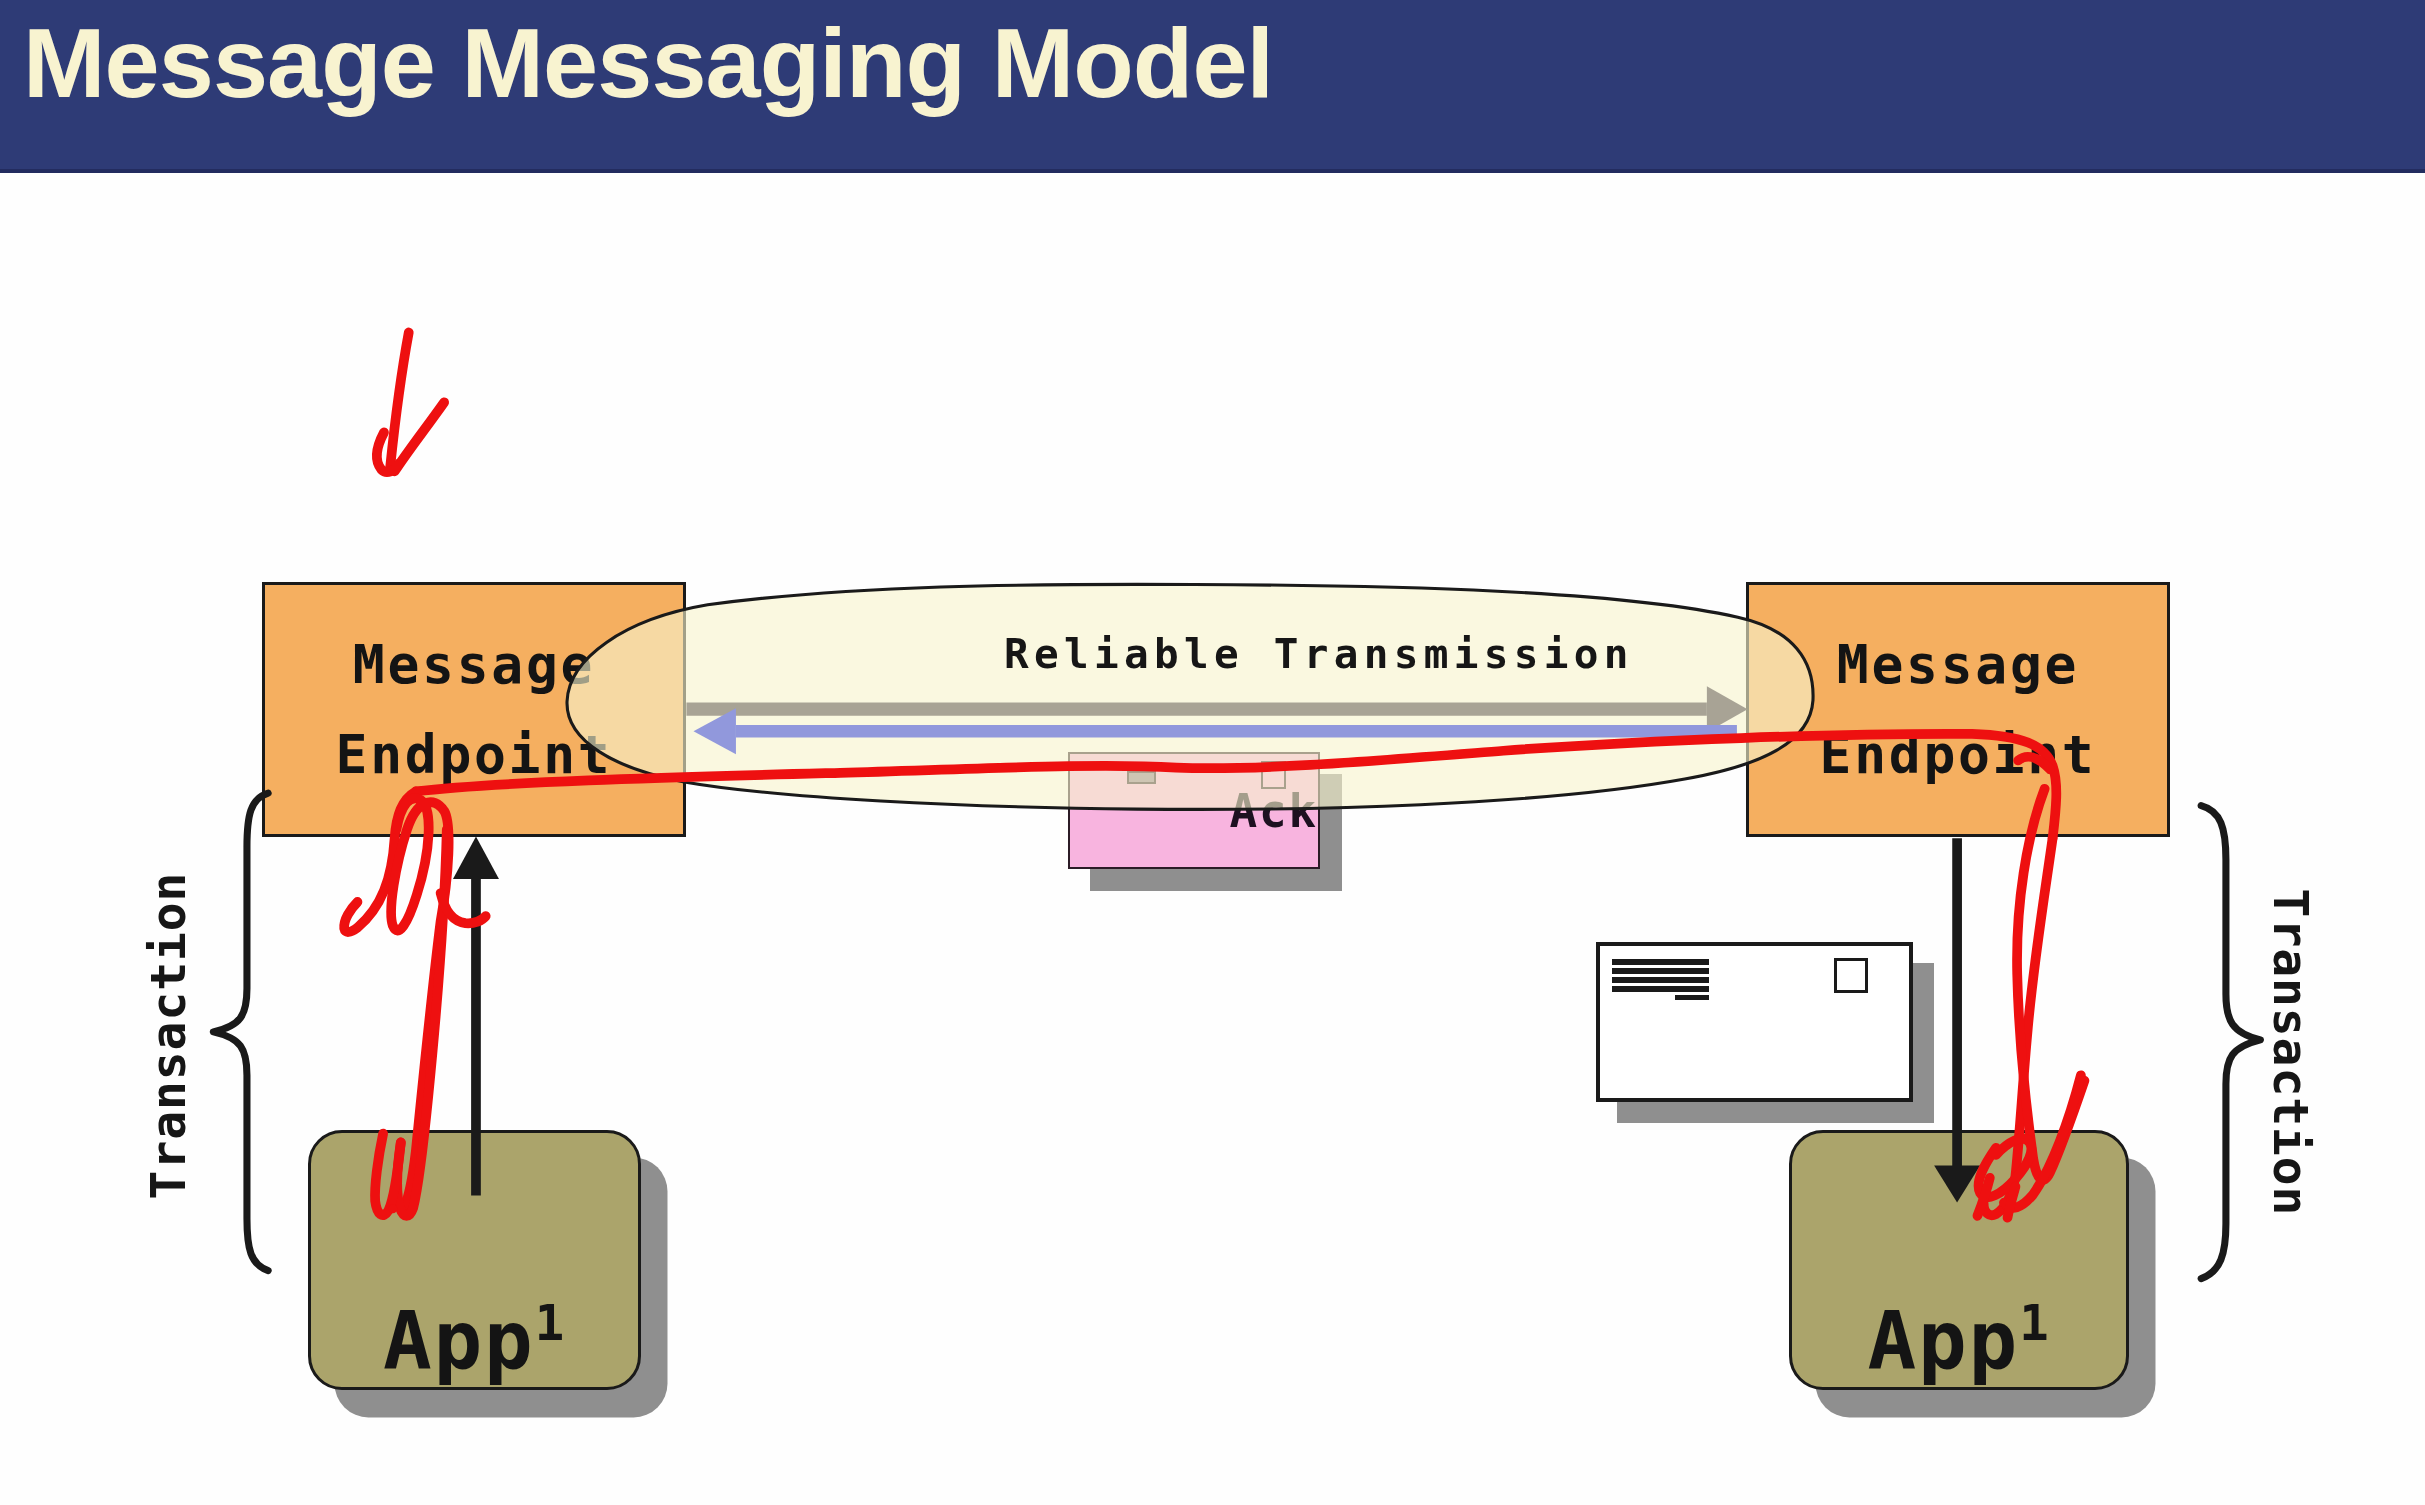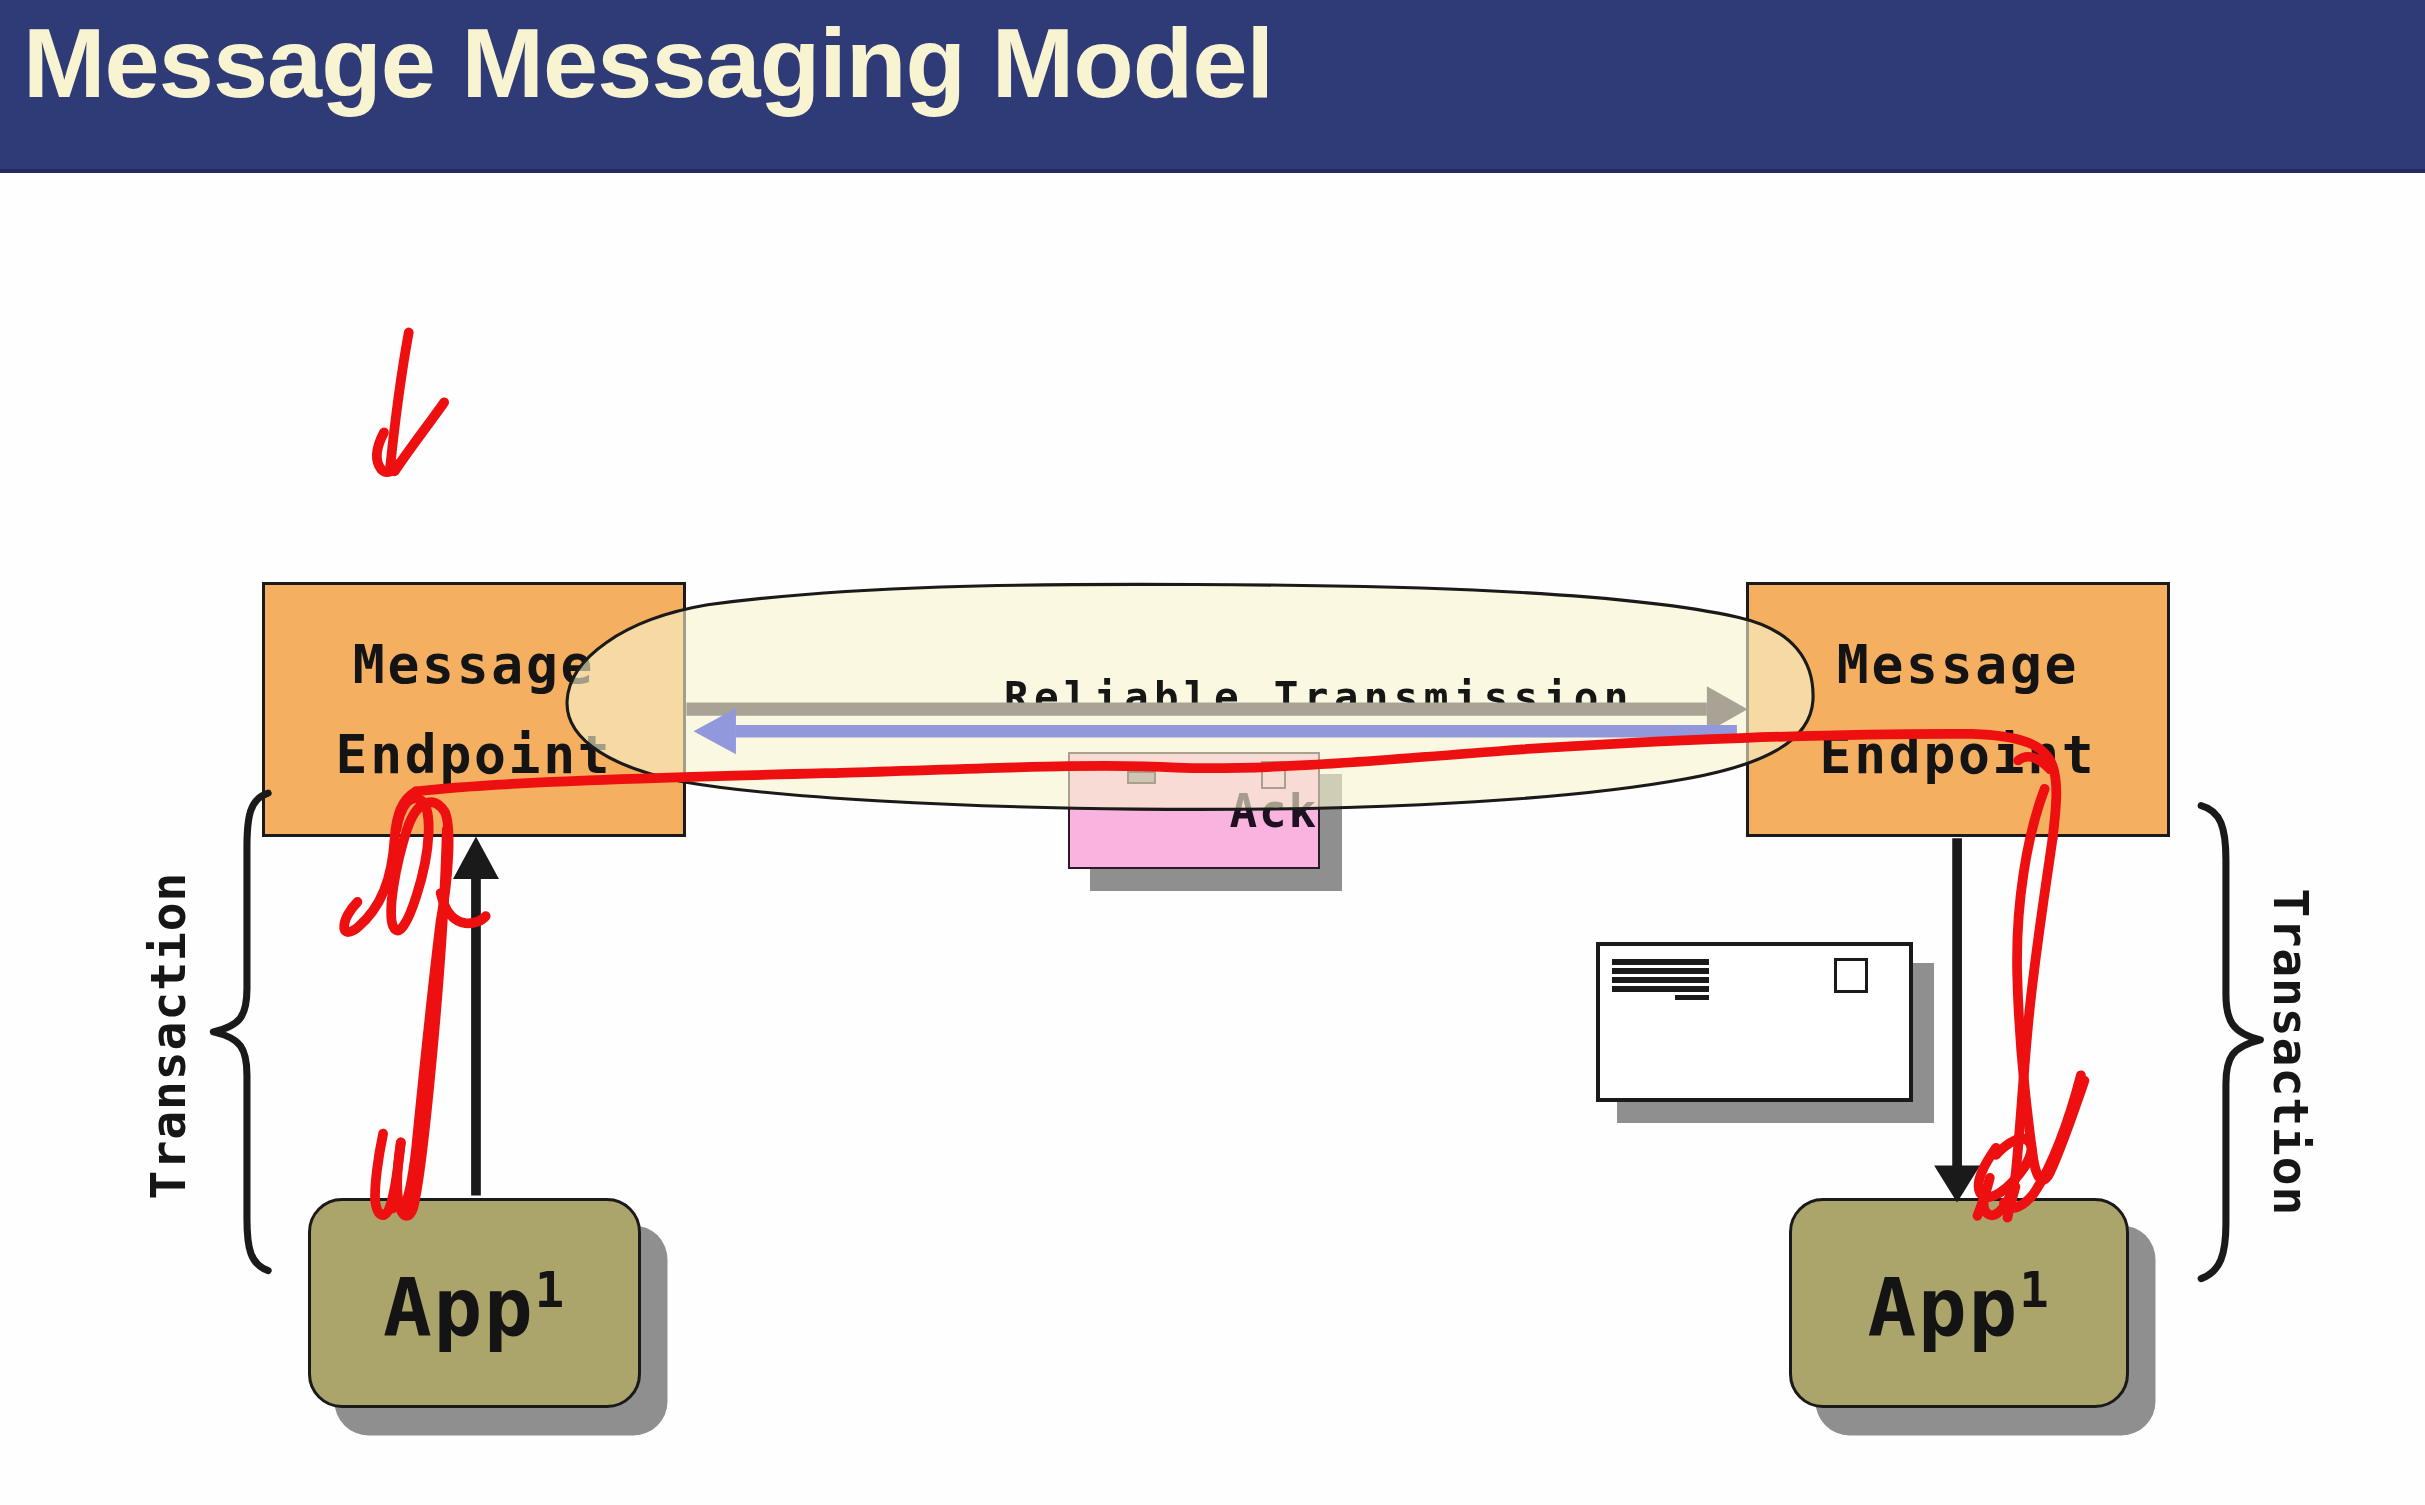--- a/index.html
+++ b/index.html
@@ -35,21 +35,20 @@
     position:absolute;left:1746px;top:582px;width:424px;height:255px;z-index:4;
     display:flex;flex-direction:column;align-items:center;justify-content:center;
     font-weight:700;font-size:53px;letter-spacing:2.7px;line-height:90px;color:#141414;
     white-space:nowrap;pointer-events:none;
   }
   
   .rt-label{
     position:absolute;left:1004px;top:631px;z-index:5;
     font-weight:700;font-size:41px;letter-spacing:5.3px;line-height:46px;color:#161616;
     white-space:nowrap;
-    margin-top:43px;
   }
   
   .ack{
     position:absolute;left:1068px;top:752px;width:252px;height:117px;z-index:1;
     background:#F8B4DF;border:2.7px solid #2b1b26;box-sizing:border-box;
     box-shadow:22px 22px 0 0 #8F8F8F;
     display:flex;align-items:center;justify-content:flex-end;
     font-weight:700;font-size:46px;letter-spacing:1.8px;color:#1d1020;padding-left:6px;
   }
   .ack .addr{
@@ -69,24 +68,24 @@
   .envelope .bar{position:absolute;left:11.5px;width:97px;height:6.2px;background:#1a1a1a;}
   .envelope .bar.b1{top:13.3px}.envelope .bar.b2{top:22px}
   .envelope .bar.b3{top:31px}.envelope .bar.b4{top:40px}
   .envelope .bar.b5{left:75px;top:49px;width:34px;height:5.3px;}
   .envelope .stamp{
     position:absolute;right:41px;top:11.5px;width:34px;height:35px;
     border:3.5px solid #1a1a1a;box-sizing:border-box;
   }
   
   .app{
-    position:absolute;top:1198px;height:210px;z-index:1;
+    position:absolute;top:1130px;height:260px;z-index:1;
     background:#ABA46B;border:3.5px solid #1a1a1a;border-radius:34px;box-sizing:border-box;
     box-shadow:26.5px 27.4px 0 0 #8F8F8F;
-    display:flex;align-items:center;justify-content:center;
+    display:flex;align-items:flex-end;justify-content:center;
     font-weight:700;font-size:81px;letter-spacing:1.8px;color:#141414;padding-top:8.8px;
   }
   .app.left{left:308px;width:333px;}
   .app.right{left:1789px;width:340px;}
   .app sup{font-size:49px;line-height:0;vertical-align:super;}
   
   .transaction{
     position:absolute;width:531px;height:71px;z-index:1;
     display:flex;align-items:center;justify-content:center;
     font-weight:700;font-size:48px;letter-spacing:0.9px;color:#161616;white-space:nowrap;

